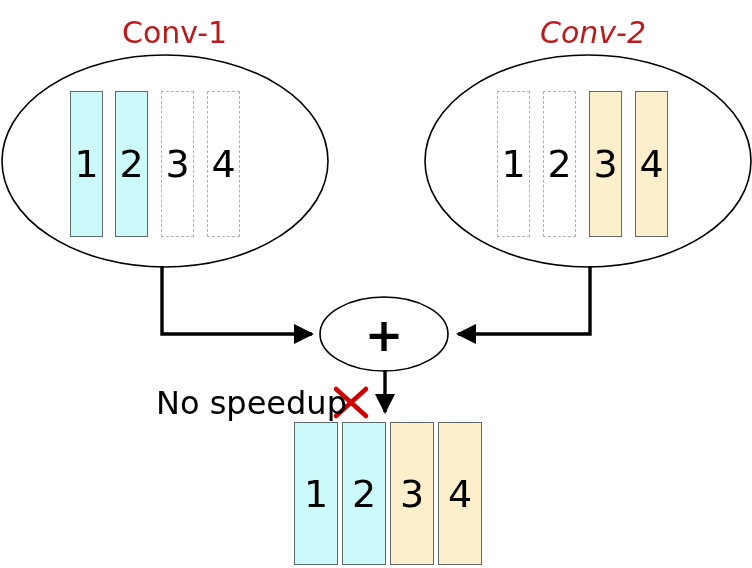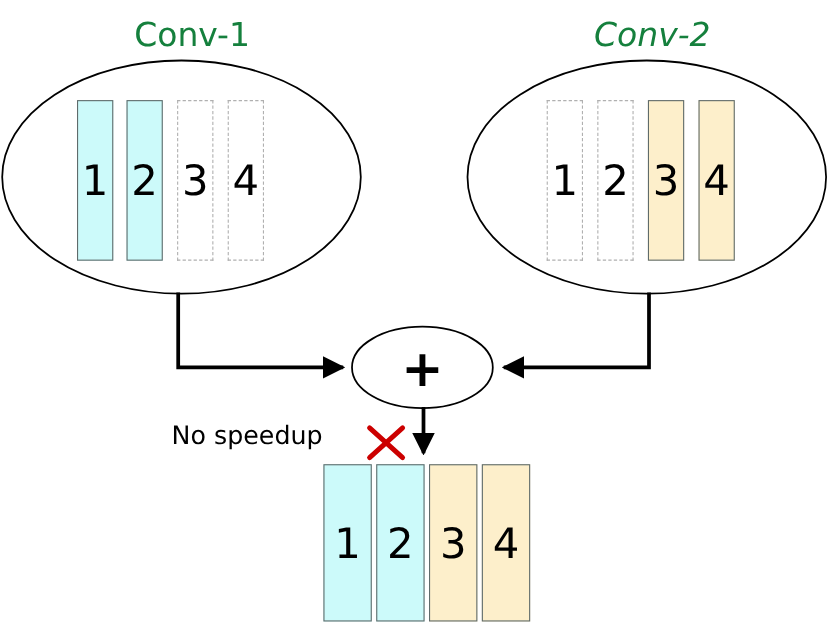--- a/index.html
+++ b/index.html
@@ -20,21 +20,21 @@
   .svg-layer {
     position: absolute;
     left: 0;
     top: 0;
     width: 752px;
     height: 568px;
   }
   .group-title {
     position: absolute;
     font-size: 30px;
-    color: #15803d;
+    color: #b91c1c;
     line-height: 1;
     white-space: nowrap;
     letter-spacing: 0px;
   }
   #conv1-title { left: 122px; top: 18px; }
   #conv2-title { left: 540px; top: 18px; font-style: italic; }
 
   .filter-bar {
     position: absolute;
     box-sizing: border-box;
@@ -52,21 +52,21 @@
   .bar-label {
     font-size: 38px;
     color: #000000;
     line-height: 1;
     user-select: none;
   }
   .no-speedup-label {
     position: absolute;
     left: 156px;
     top: 384px;
-    font-size: 23px;
+    font-size: 32px;
     color: #000000;
     white-space: nowrap;
   }
   .plus-sign {
     position: absolute;
     left: 320px;
     top: 301px;
     width: 128px;
     height: 68px;
     display: flex;

